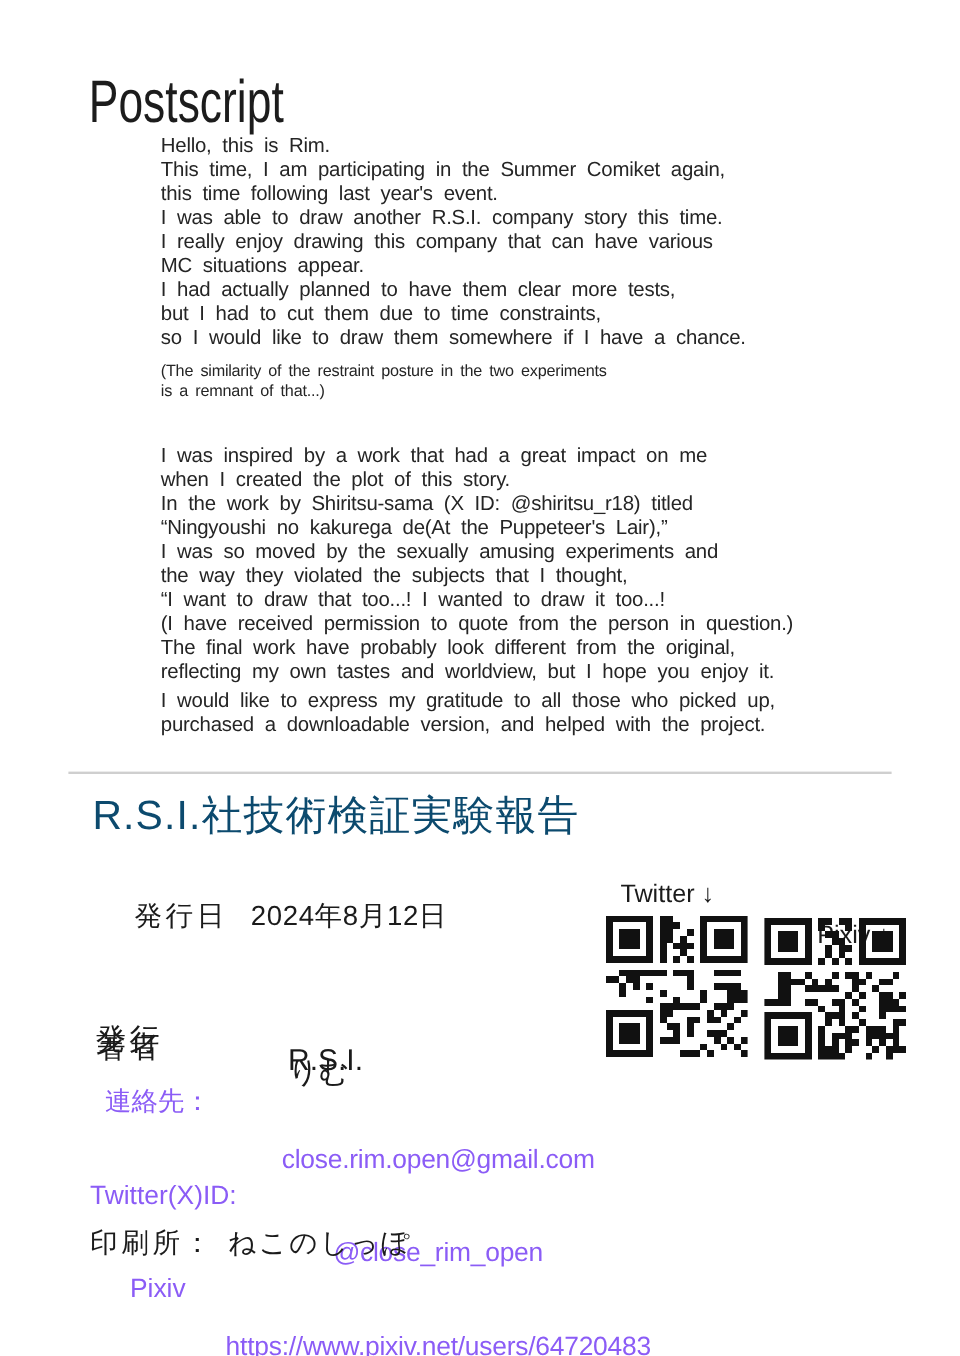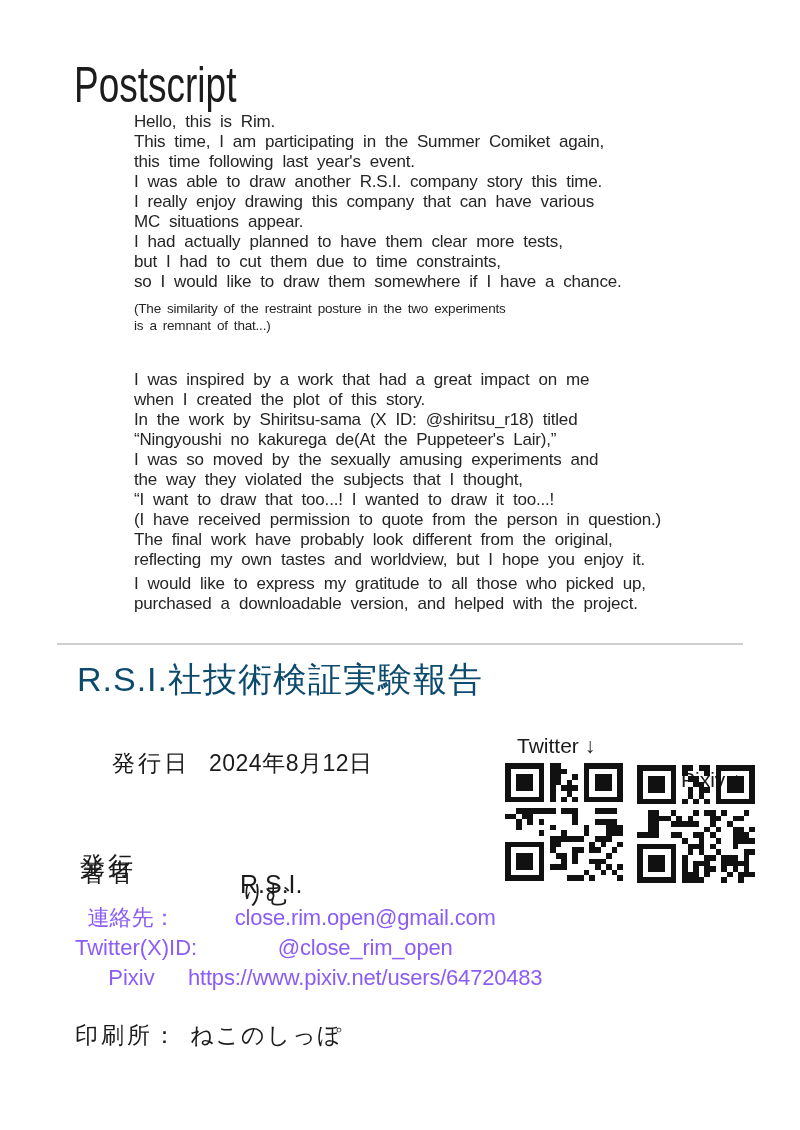--- a/index.html
+++ b/index.html
@@ -56,21 +56,21 @@
   .qr-label.pixiv   { left:645px; top:768px;margin-left:36px; }
   .qr-box { position:absolute; width:118px; height:118px; }
   .qr-box.twitter { left:505px; top:763px; }
   .qr-box.pixiv   { left:637px; top:765px; }
   
   .contacts {
     position:absolute; left:75px; top:903px;
     display:grid; grid-template-columns:113px auto;
     font-size:22px; line-height:30px; color:#8b5cf6; white-space:nowrap;text-align:center;
   }
-  .contacts .value { letter-spacing:-0.2px; }
+  .contacts .value { letter-spacing:-0.2px;margin-top:48px; }
   .row-printer { left:75px; top:1020px; font-size:23px; }
   .row-printer .value { position:absolute; left:115px; top:0; letter-spacing:2px; }
 </style>
 </head>
 <body>
 
 <div class="page">
 
   <h1 class="title">Postscript</h1>
 

